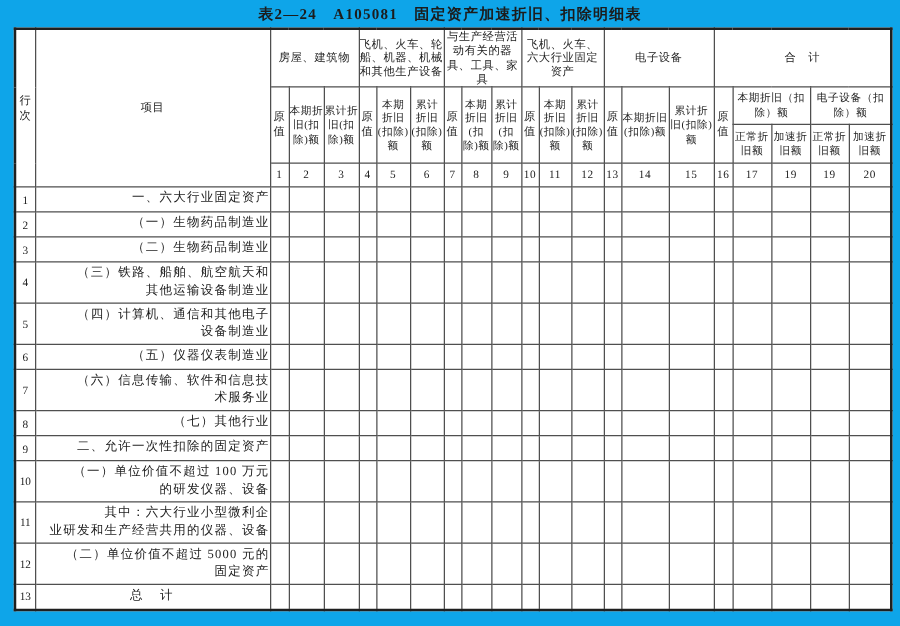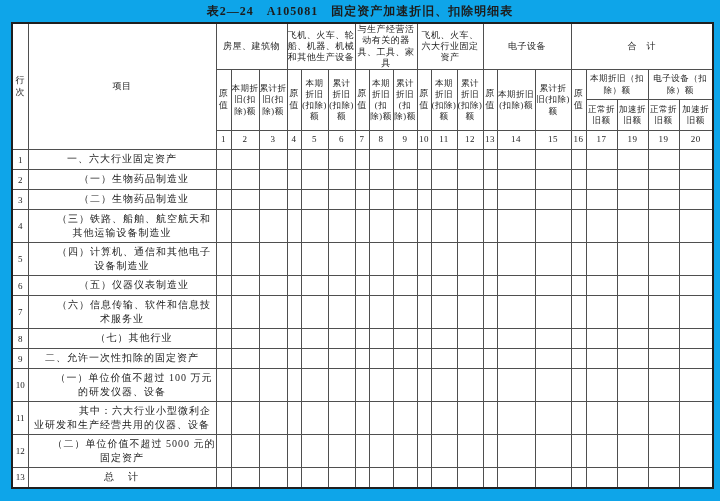--- a/index.html
+++ b/index.html
@@ -71,21 +71,21 @@
   th.num-cell { font-size: 9px; font-weight: normal; }
   
   td.rowno {
     text-align: center;
     font-size: 9px;
   }
   td.item {
     font-size: 10px;
     letter-spacing: 1px;
     line-height: 1.45;
-    text-align: center;
+    text-align: right;
     padding: 1px 3px 1px 4px;
   }
   td.item.l1 { text-indent: 24px; }
   td.item.l2 { text-indent: 46px; }
   td.item.center { text-align: center; text-indent: 0; letter-spacing: 2px; }
   tr.h1 { height: 20px; }
   tr.h2 { height: 33px; }
   td.cell { background: #ffffff; }
 </style>
 </head>

